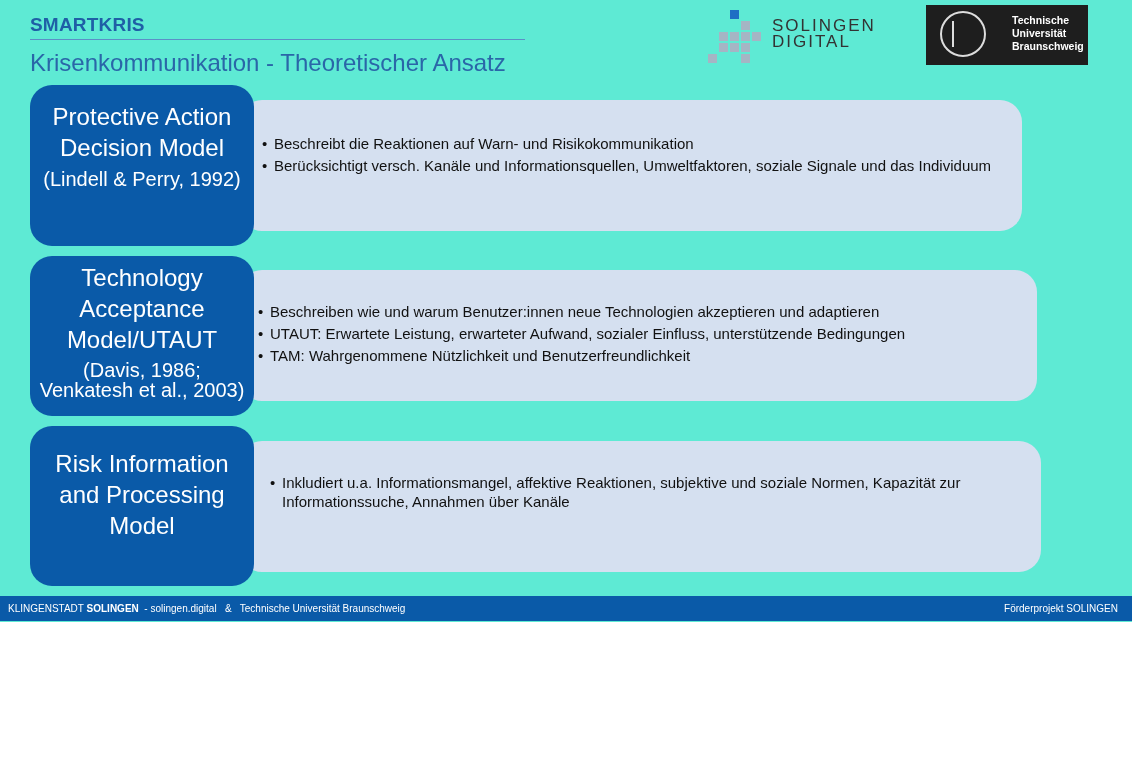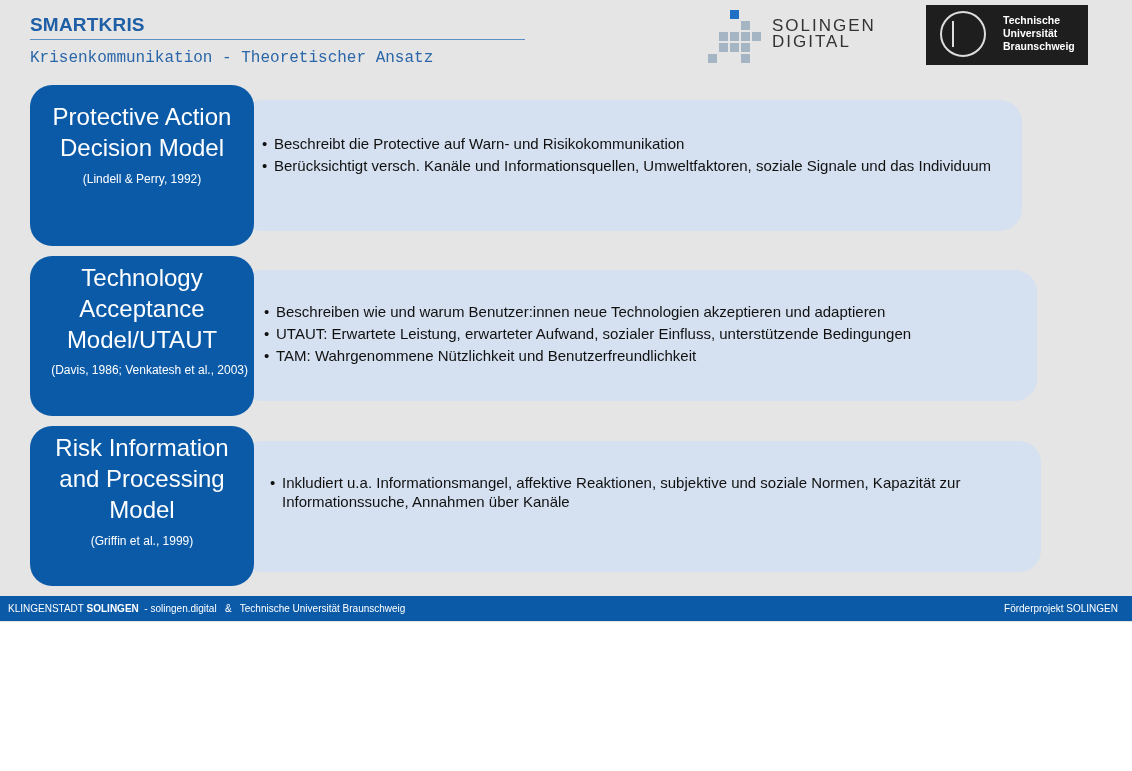--- a/index.html
+++ b/index.html
@@ -1,36 +1,36 @@
 <!DOCTYPE html>
 <html><head>
   <meta charset="utf-8">
   <style>
     html, body { margin: 0; padding: 0; background: #ffffff; }
     body { width: 1132px; height: 771px; position: relative; overflow: hidden;
            font-family: "Liberation Sans", "DejaVu Sans", sans-serif; }
-    .slide { position: absolute; left: 0; top: 0; width: 1132px; height: 622px; background: #e5e5e5; }
+    .slide { position: absolute; left: 0; top: 0; width: 1132px; height: 622px; background: #5eead4; }
 
     .title { position: absolute; left: 30px; top: 14px; font-size: 19px; font-weight: bold; color: #1f5fa6; letter-spacing: 0.2px; }
     .title-rule { position: absolute; left: 30px; top: 39px; width: 495px; height: 1px; background: #5b8fc7; }
-    .subtitle { position: absolute; left: 30px; top: 49px; font-size: 16px; color: #2a66a8; font-family: Liberation Mono, monospace; }
+    .subtitle { position: absolute; left: 30px; top: 49px; font-size: 24px; color: #2a66a8; }
 
     .sd-logo { position: absolute; left: 706px; top: 8px; width: 200px; height: 60px; }
     .sd-sq { position: absolute; width: 9px; height: 9px; background: #a5b5c4; }
     .sd-sq.blue { background: #1f6fc4; }
     .sd-text { position: absolute; left: 66px; top: 10px; font-size: 17px; line-height: 16px; color: #333; letter-spacing: 2px; font-weight: normal; }
 
     .tu-logo { position: absolute; left: 926px; top: 5px; width: 162px; height: 60px; background: #1e1e1e; }
     .tu-seal { position: absolute; left: 14px; top: 6px; width: 46px; height: 46px; border-radius: 50%; border: 2px solid #ddd; box-sizing: border-box; }
     .tu-seal-inner { position: absolute; left: 10px; top: 8px; width: 22px; height: 26px; border-left: 2px solid #ddd; }
-    .tu-text { position: absolute; left: 77px; top: 9px; font-size: 10.5px; line-height: 13px; color: #fff; font-weight: bold; }
+    .tu-text { position: absolute; left: 86px; top: 9px; font-size: 10.5px; line-height: 13px; color: #fff; font-weight: bold; }
     .panel { position: absolute; background: #d5e0f0; border-radius: 22px; }
     .model { position: absolute; left: 30px; width: 224px; background: #0a5aa8; border-radius: 22px; color: #fff; text-align: center; box-sizing: border-box; overflow: hidden; }
     .model-name { font-size: 24px; line-height: 31px; display: block; }
-    .model-cite { font-size: 12px; line-height: 20px; display: block; margin-top: 6px; }
+    .model-cite { font-size: 20px; line-height: 20px; display: block; margin-top: 6px; }
     .bullets { position: absolute; margin: 0; padding: 0; list-style: none; font-size: 15px; line-height: 19px; color: #111; }
     .bullets li { position: relative; padding-left: 12px; margin-bottom: 3px; }
     .bullets li::before { content: "\2022"; position: absolute; left: 0; top: 0; }
 
     .footer { position: absolute; left: 0; top: 596px; width: 1132px; height: 25px; background: #0a5aa8; color: #fff; font-size: 10px; line-height: 25px; }
     .footer-left { position: absolute; left: 8px; top: 0; }
     .footer-left b { font-weight: bold; }
     .footer-right { position: absolute; right: 14px; top: 0; }
   </style>
 </head>
@@ -72,43 +72,42 @@
     </div>
   </div>
 
   <div>
     <div class="panel" style="left:240px; top:100px; width:782px; height:131px;"></div>
     <div class="model" style="top:85px; height:161px; padding-top:16px;">
       <span class="model-name" style="padding:0 10px;">Protective Action Decision Model</span>
       <span class="model-cite">(Lindell &amp; Perry, 1992)</span>
     </div>
     <ul class="bullets" style="left:262px; top:134px; width:750px;">
-      <li>Beschreibt die Protective auf Warn- und Risikokommunikation</li>
+      <li>Beschreibt die Reaktionen auf Warn- und Risikokommunikation</li>
       <li>Berücksichtigt versch. Kanäle und Informationsquellen, Umweltfaktoren, soziale Signale und das Individuum</li>
     </ul>
   </div>
 
   <div>
     <div class="panel" style="left:240px; top:270px; width:797px; height:131px;"></div>
     <div class="model" style="top:256px; height:160px; padding-top:6px;">
       <span class="model-name" style="padding:0 18px;">Technology Acceptance Model/UTAUT</span>
-      <span class="model-cite" style="margin-top:5px;padding:0 6px;text-align:right;">(Davis, 1986; Venkatesh et al., 2003)</span>
+      <span class="model-cite" style="margin-top:5px;padding:0 6px;">(Davis, 1986; Venkatesh et al., 2003)</span>
     </div>
-    <ul class="bullets" style="left:264px; top:302px; width:770px;">
+    <ul class="bullets" style="left:258px; top:302px; width:770px;">
       <li>Beschreiben wie und warum Benutzer:innen neue Technologien akzeptieren und adaptieren</li>
       <li>UTAUT: Erwartete Leistung, erwarteter Aufwand, sozialer Einfluss, unterstützende Bedingungen</li>
       <li>TAM: Wahrgenommene Nützlichkeit und Benutzerfreundlichkeit</li>
     </ul>
   </div>
 
   <div>
     <div class="panel" style="left:240px; top:441px; width:801px; height:131px;"></div>
-    <div class="model" style="top:426px; height:160px; padding-top:6px;">
+    <div class="model" style="top:426px; height:160px; padding-top:22px;">
       <span class="model-name" style="padding:0 6px;">Risk Information and Processing Model</span>
-      <span class="model-cite" style="margin-top:6px;">(Griffin et al., 1999)</span>
     </div>
     <ul class="bullets" style="left:270px; top:473px; width:720px;">
       <li>Inkludiert u.a. Informationsmangel, affektive Reaktionen, subjektive und soziale Normen, Kapazität zur Informationssuche, Annahmen über Kanäle</li>
     </ul>
   </div>
 
   <div class="footer">
     <div class="footer-left"><span>KLINGENSTADT </span><b>SOLINGEN</b><span style="white-space:pre;">  - solingen.digital   &amp;   Technische Universität Braunschweig</span></div>
     <div class="footer-right">Förderprojekt SOLINGEN</div>
   </div>

